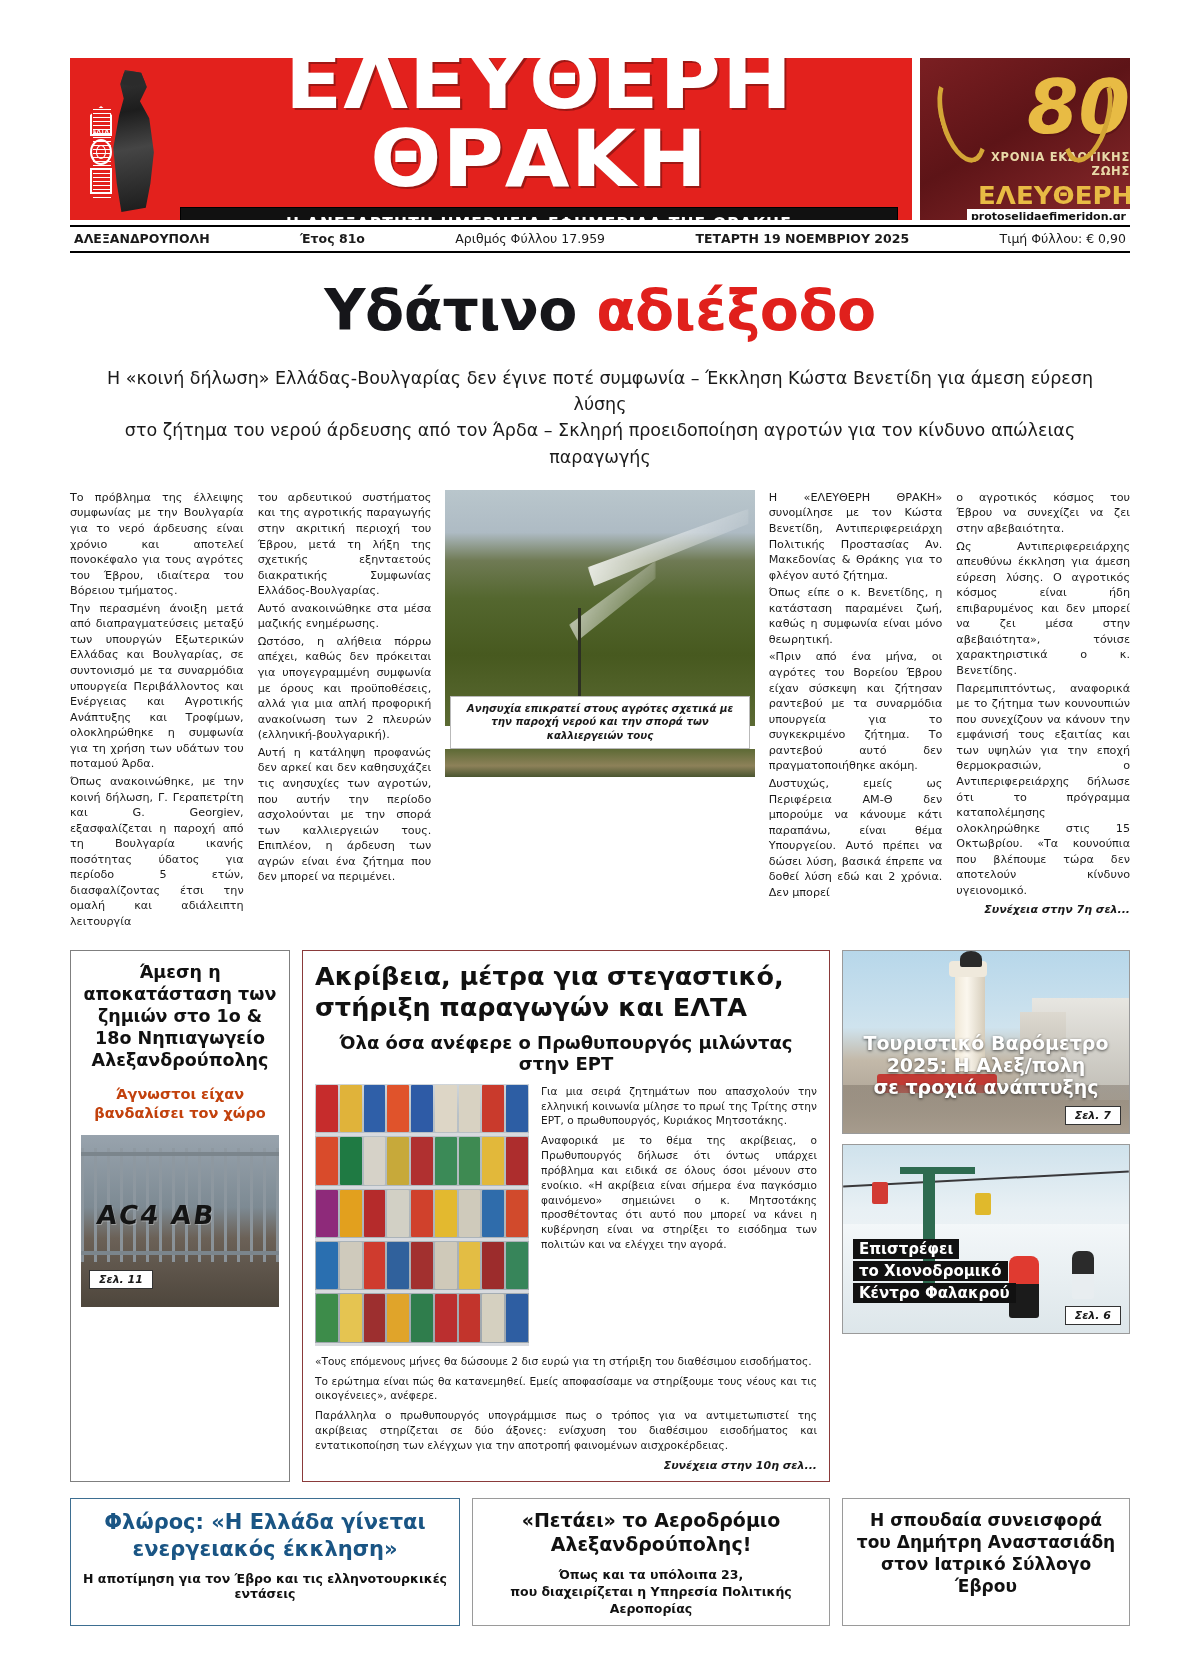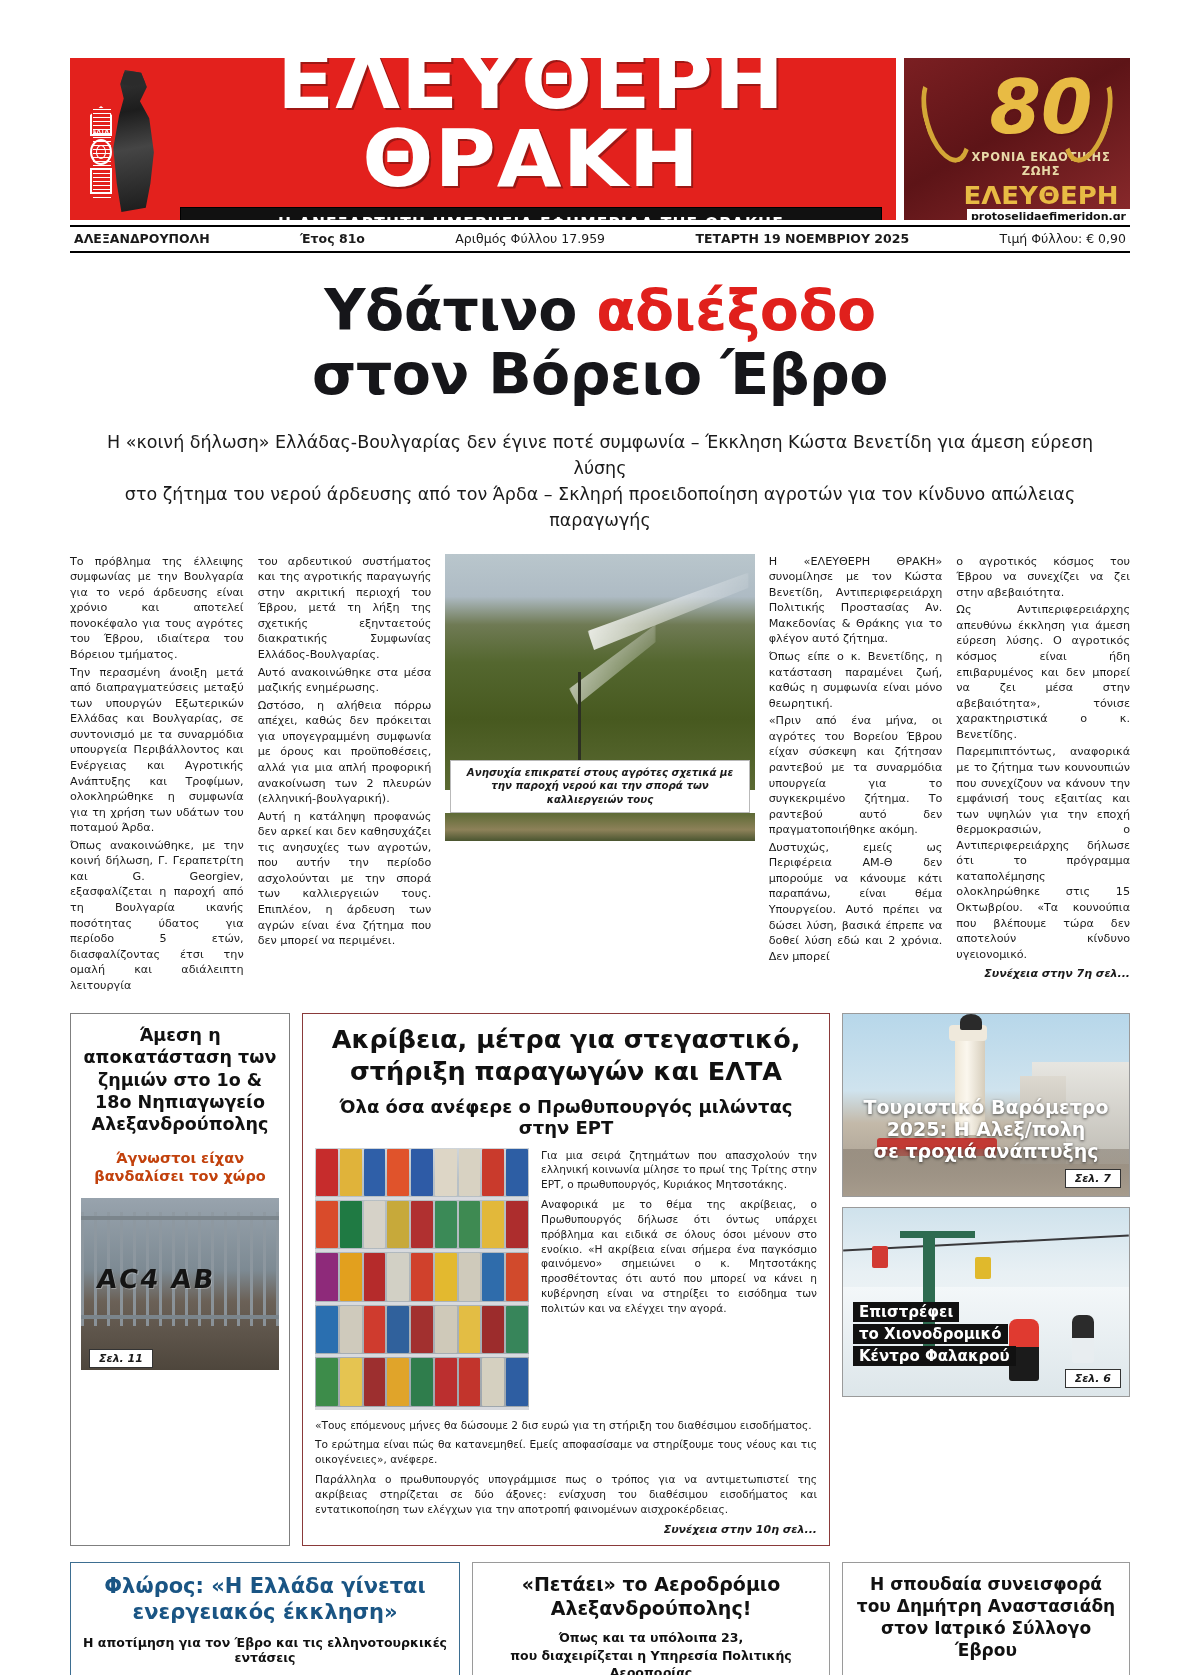--- a/index.html
+++ b/index.html
@@ -62,22 +62,22 @@
     margin-top:6px;
   }
   .tagline-bar {
     background:#111; margin-top:9px; padding:6px 4px 7px 4px; text-align:center;
     border:1px solid #000;
   }
   .tagline {
     color:#fff; font-weight:bold; font-size:15.5px; letter-spacing:1.15px;
   }
   .mast-badge {
-    width:226px; background:linear-gradient(150deg,#7b1f22 0%,#5d1417 45%,#8a2a2c 100%);
-    position:relative; overflow:hidden; text-align:center;padding-left:48px;
+    width:210px; background:linear-gradient(150deg,#7b1f22 0%,#5d1417 45%,#8a2a2c 100%);
+    position:relative; overflow:hidden; text-align:right;padding-left:48px;
   }
   .badge-80 {
     font-size:74px; font-weight:900; color:#e8bb44; line-height:1;
     margin-top:12px; text-shadow:1px 2px 0 #5d1417; font-style:italic;
   }
   .wreath-l,.wreath-r{
     position:absolute;top:14px;width:44px;height:92px;
     border:5px solid #d4a636;border-radius:50%;
   }
   .wreath-l{left:20px;border-right-color:transparent;border-top-color:transparent;transform:rotate(-16deg);}
@@ -175,24 +175,24 @@
   }
   .fence-bar{position:absolute;left:0;right:0;height:4px;background:#7b858c;}
   .graffiti {
     position:absolute; left:8%; top:38%; font-size:26px; font-weight:900; color:#141414;
     letter-spacing:2px; transform:skewX(-8deg); text-shadow:1px 1px 0 rgba(255,255,255,.3);
   }
   .sel-tag {
     display:inline-block; border:1px solid #333; background:#fff; padding:2px 9px;
     font-style:italic; font-weight:bold; font-size:11px;
   }
-  .sel-pos { position:absolute; left:8px; bottom:2px; }
+  .sel-pos { position:absolute; left:8px; bottom:18px; }
 
   .bm-title {
-    text-align:center; font-weight:bold; font-size:25.5px; line-height:1.22; color:#111;
+    text-align:left; font-weight:bold; font-size:25.5px; line-height:1.22; color:#111;
   }
   .bm-sub {
     text-align:center; font-weight:bold; font-size:18px; margin-top:9px; color:#111;
   }
   .bm-flex { display:flex; gap:12px; margin-top:10px; }
   .bm-photo {
     width:214px; height:262px; position:relative; overflow:hidden;
     background:linear-gradient(180deg,#cfd5da 0%,#b9c1c6 12%,#9fa7ad 100%);
   }
   .shelf-wrap{position:absolute;inset:0;display:flex;}
@@ -293,21 +293,20 @@
   <div class="infobar">
     <span class="b">ΑΛΕΞΑΝΔΡΟΥΠΟΛΗ</span>
     <span class="b">Έτος 81ο</span>
     <span>Αριθμός Φύλλου 17.959</span>
     <span class="b">ΤΕΤΑΡΤΗ 19 ΝΟΕΜΒΡΙΟΥ 2025</span>
     <span>Τιμή Φύλλου: € 0,90</span>
   </div>
 
   <div class="lead-head">
     <span>Υδάτινο </span><span class="red">αδιέξοδο</span><br>
-    <span>στον Βόρειο Έβρο</span>
   </div>
   <div class="lead-sub">
     <span>Η «κοινή δήλωση» Ελλάδας-Βουλγαρίας δεν έγινε ποτέ συμφωνία – Έκκληση Κώστα Βενετίδη για άμεση εύρεση λύσης</span><br>
     <span>στο ζήτημα του νερού άρδευσης από τον Άρδα – Σκληρή προειδοποίηση αγροτών για τον κίνδυνο απώλειας παραγωγής</span>
   </div>
 
   <div class="lead-body">
     <div class="lcol">
       <p>Το πρόβλημα της έλλειψης συμφωνίας με την Βουλγαρία για το νερό άρδευσης είναι χρόνιο και αποτελεί πονοκέφαλο για τους αγρότες του Έβρου, ιδιαίτερα του Βόρειου τμήματος.</p>
       <p>Την περασμένη άνοιξη μετά από διαπραγματεύσεις μεταξύ των υπουργών Εξωτερικών Ελλάδας και Βουλγαρίας, σε συντονισμό με τα συναρμόδια υπουργεία Περιβάλλοντος και Ενέργειας και Αγροτικής Ανάπτυξης και Τροφίμων, ολοκληρώθηκε η συμφωνία για τη χρήση των υδάτων του ποταμού Άρδα.</p>

